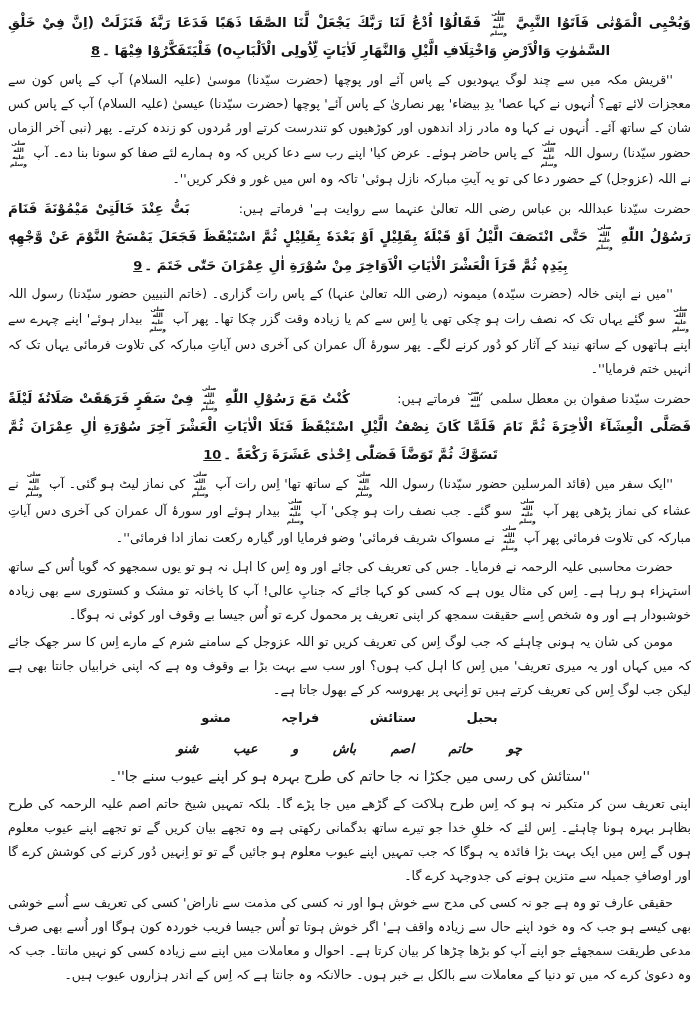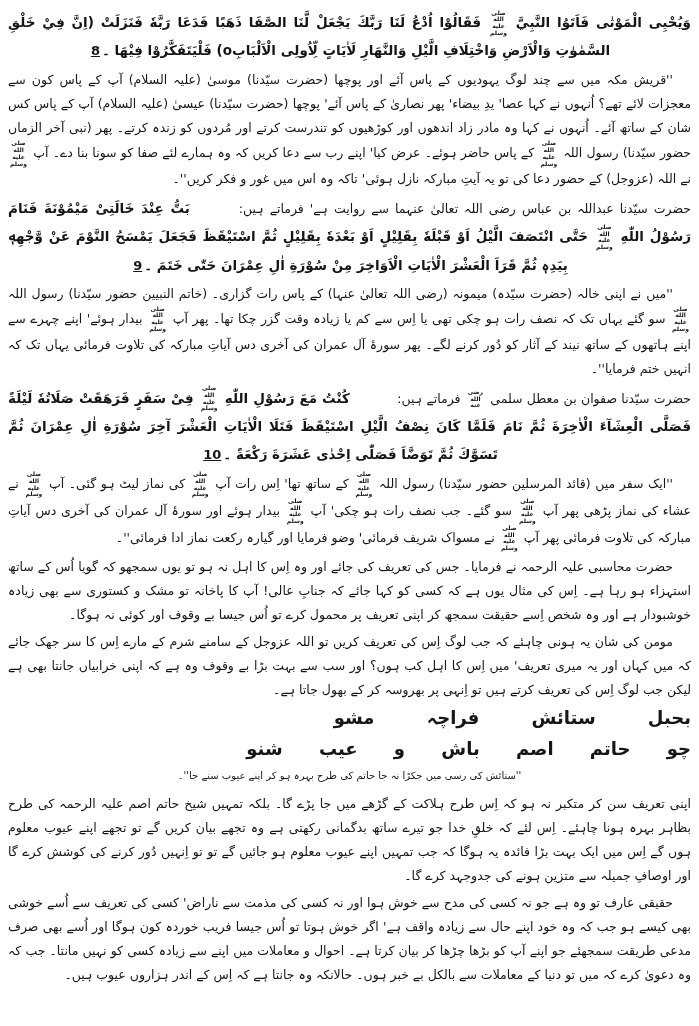--- a/index.html
+++ b/index.html
@@ -20,23 +20,23 @@
   .arabic-q{font-weight:700;font-size:13.5px;line-height:27px;letter-spacing:0;}
   p.arabic-top{text-align:justify;text-align-last:center;line-height:28px;}
   p.mixed{text-align:justify;text-align-last:center;line-height:27px;}
   
   .urdu{font-size:12.5px;line-height:24px;margin-left:42px;}
   p.urdu-para{text-align:justify;line-height:24px;font-size:12.5px;}
   .indent{text-indent:18px;}
   
   .ref{text-decoration:underline;font-weight:700;font-size:13px;padding:0 2px;unicode-bidi:embed;}
   
-  p.couplet{text-align:right;word-spacing:46px;font-size:18px;line-height:23px;margin:4px 0 2px 0;font-weight:600;}
-  p.couplet.second{word-spacing:30px;margin:8px 0 4px 0;}
-  p.ctr{text-align:center;line-height:24px;font-size:10px;margin:0 0 4px 0;}
+  p.couplet{text-align:center;word-spacing:46px;font-size:13px;line-height:23px;margin:4px 0 2px 0;font-weight:600;}
+  p.couplet.second{word-spacing:30px;margin:8px 0 4px 0;font-style:italic;}
+  p.ctr{text-align:center;line-height:24px;font-size:14px;margin:0 0 4px 0;}
   
   .hono{
     display:inline-block;
     width:19px;
     font-size:6px;
     line-height:1.12;
     text-align:center;
     vertical-align:middle;
     font-weight:700;
     white-space:normal;

